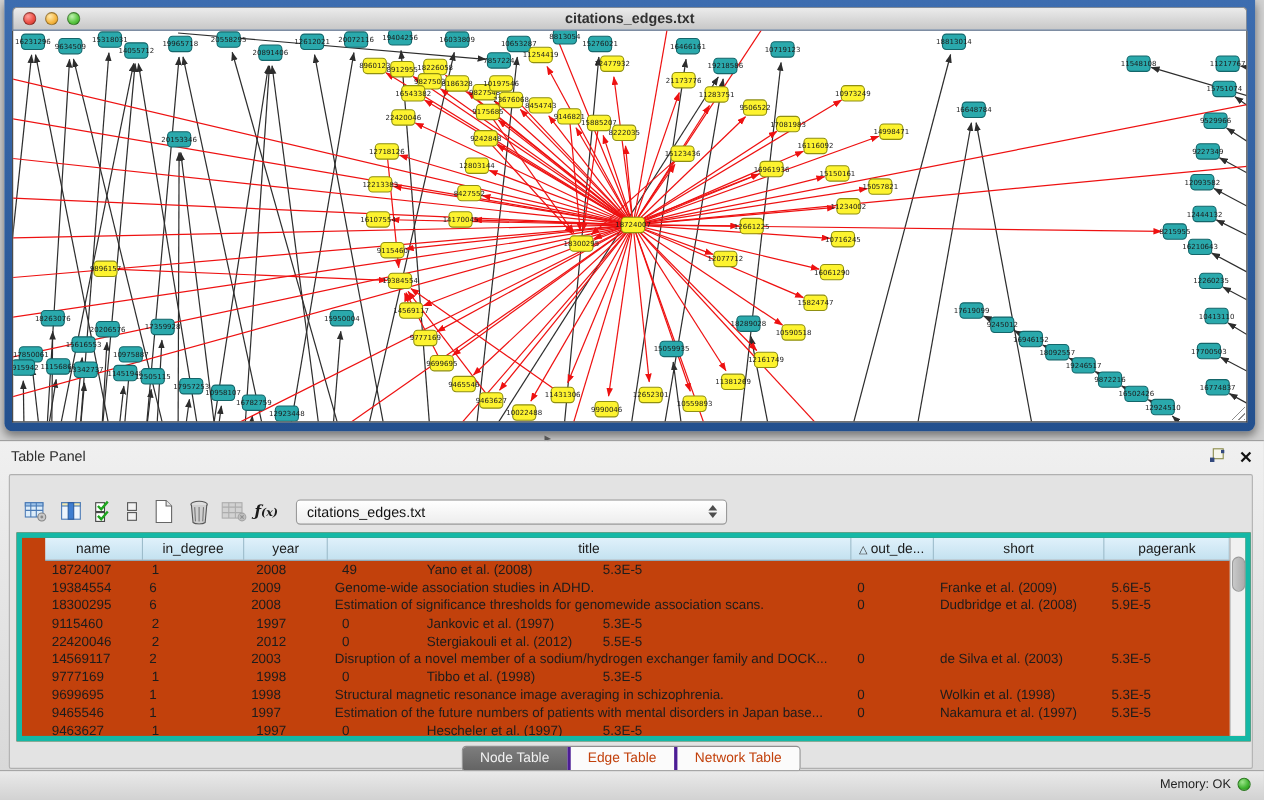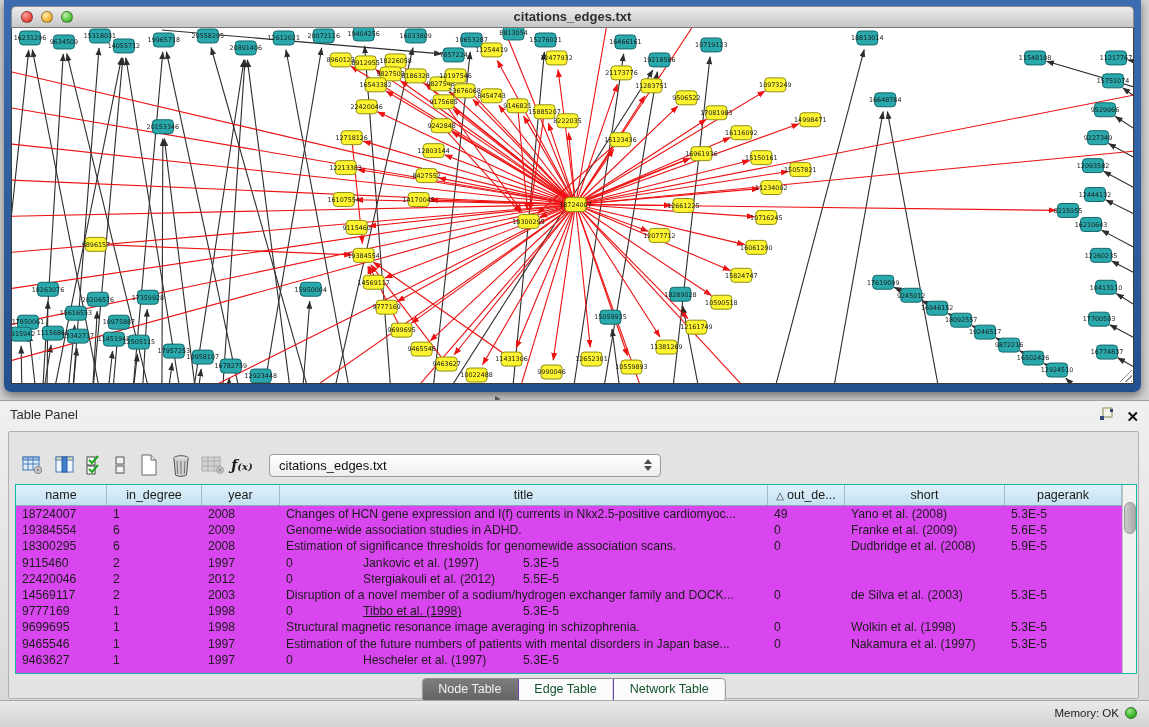--- a/index.html
+++ b/index.html
@@ -63,37 +63,37 @@
     background:linear-gradient(#ffffff,#ededed);
     font-size:13px;color:#111;line-height:21px;padding-left:9px;
   }
   .combo .spin{position:absolute;right:8px;top:4px;display:flex;flex-direction:column;gap:2px;}
   .combo .spin i{display:block;width:0;height:0;border-left:4px solid transparent;border-right:4px solid transparent;}
   .combo .spin i.up{border-bottom:5px solid #4d4d4d;}
   .combo .spin i.dn{border-top:5px solid #4d4d4d;}
   
   .table-wrap{
     position:absolute;left:6px;top:52px;width:1122px;height:190px;
-    background:#d946ef;border:1px solid #14b8a6;box-sizing:border-box;display:flex;
+    background:#c2410c;border:5px solid #14b8a6;box-sizing:border-box;display:flex;padding-left:21px;
   }
   .table-main{width:1106px;overflow:hidden;}
   .thead{display:flex;height:21px;background:linear-gradient(#e0f1fb,#c3e1f0);border-bottom:1px solid #8fa9b8;box-sizing:border-box;}
   .th{box-sizing:border-box;border-right:1px solid #9dbccb;font-size:12.5px;color:#1a1a1a;text-align:center;line-height:20px;white-space:nowrap;overflow:hidden;}
   .th .sort{font-size:10px;margin-right:3px;color:#333;}
   .tbody .tr{display:flex;height:16.2px;}
   .td{box-sizing:border-box;padding-left:6px;font-size:12.2px;color:#1c1c1c;line-height:16px;white-space:nowrap;overflow:hidden;}
   .vscroll{width:14px;background:#f1f1f1;border-left:1px solid #c4c4c4;position:relative;box-sizing:border-box;}
   .vscroll .thumb{position:absolute;left:1px;top:17px;width:10px;height:30px;border-radius:6px;background:linear-gradient(90deg,#c9c9c9,#ababab);border:1px solid #9a9a9a;}
   
   .tabs{
     position:absolute;left:50%;transform:translateX(-50%);top:246px;height:22px;
     display:flex;border:1px solid #8f8f8f;border-radius:4px;overflow:hidden;
     background:#fbfbfb;box-shadow:0 1px 0 rgba(255,255,255,.7);
   }
-  .tab{padding:0 16px;font-size:12.5px;line-height:21px;color:#14532d;border-left:1px solid #4c1d95;}
+  .tab{padding:0 16px;font-size:12.5px;line-height:21px;color:#c2410c;border-left:3px solid #4c1d95;}
   .tab:first-child{border-left:none;}
   .tab.selected{background:linear-gradient(#7d7d7d,#636363);color:#f1f1f1;}
   
   .status-bar{
     position:absolute;left:0;top:700px;width:1149px;height:27px;
     background:linear-gradient(#eaeaea,#d2d2d2);border-top:1px solid #a6a6a6;box-sizing:border-box;
   }
   .memory{position:absolute;right:12px;top:6px;display:flex;align-items:center;gap:6px;font-size:11.5px;color:#222;}
   .mem-dot{width:12px;height:12px;border-radius:50%;border:1px solid #2b7a1f;box-sizing:border-box;
     background:radial-gradient(circle at 35% 30%,#9ce58b,#3db32e 60%,#2a8f1e);}
@@ -853,21 +853,20 @@
             <div class="th" style="width: 488px;">title</div>
             <div class="th" style="width: 77px;"><span class="sort">△</span>out_de...</div>
             <div class="th" style="width: 160px;">short</div>
             <div class="th" style="width: 117px;">pagerank</div>
           </div>
         <div class="tbody" id="tbody">
             <div class="tr">
               <div class="td" style="width: 91px;">18724007</div>
               <div class="td" style="width: 95px;">1</div>
               <div class="td" style="width: 78px;">2008</div>
-              <div class="td" style="width: 488px;">Changes of HCN gene expression and I(f) currents in Nkx2.5-positive cardiomyoc...</div>
               <div class="td" style="width: 77px;">49</div>
               <div class="td" style="width: 160px;">Yano et al. (2008)</div>
               <div class="td" style="width: 117px;">5.3E-5</div>
             </div>
             <div class="tr">
               <div class="td" style="width: 91px;">19384554</div>
               <div class="td" style="width: 95px;">6</div>
               <div class="td" style="width: 78px;">2009</div>
               <div class="td" style="width: 488px;">Genome-wide association studies in ADHD.</div>
               <div class="td" style="width: 77px;">0</div>
@@ -906,21 +905,21 @@
               <div class="td" style="width: 488px;">Disruption of a novel member of a sodium/hydrogen exchanger family and DOCK...</div>
               <div class="td" style="width: 77px;">0</div>
               <div class="td" style="width: 160px;">de Silva et al. (2003)</div>
               <div class="td" style="width: 117px;">5.3E-5</div>
             </div>
             <div class="tr">
               <div class="td" style="width: 91px;">9777169</div>
               <div class="td" style="width: 95px;">1</div>
               <div class="td" style="width: 78px;">1998</div>
               <div class="td" style="width: 77px;">0</div>
-              <div class="td" style="width: 160px; text-decoration: underline;">Tibbo et al. (1998)</div>
+              <div class="td" style="width: 160px;">Tibbo et al. (1998)</div>
               <div class="td" style="width: 117px;">5.3E-5</div>
             </div>
             <div class="tr">
               <div class="td" style="width: 91px;">9699695</div>
               <div class="td" style="width: 95px;">1</div>
               <div class="td" style="width: 78px;">1998</div>
               <div class="td" style="width: 488px;">Structural magnetic resonance image averaging in schizophrenia.</div>
               <div class="td" style="width: 77px;">0</div>
               <div class="td" style="width: 160px;">Wolkin et al. (1998)</div>
               <div class="td" style="width: 117px;">5.3E-5</div>

